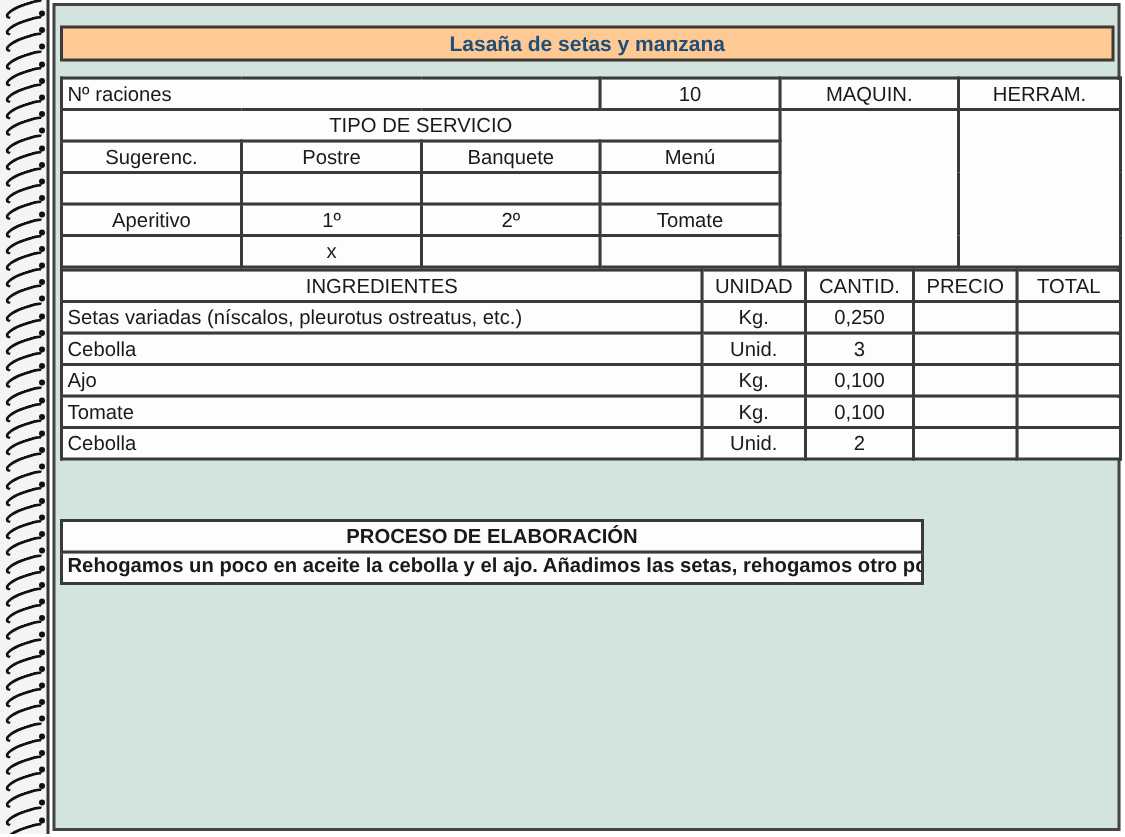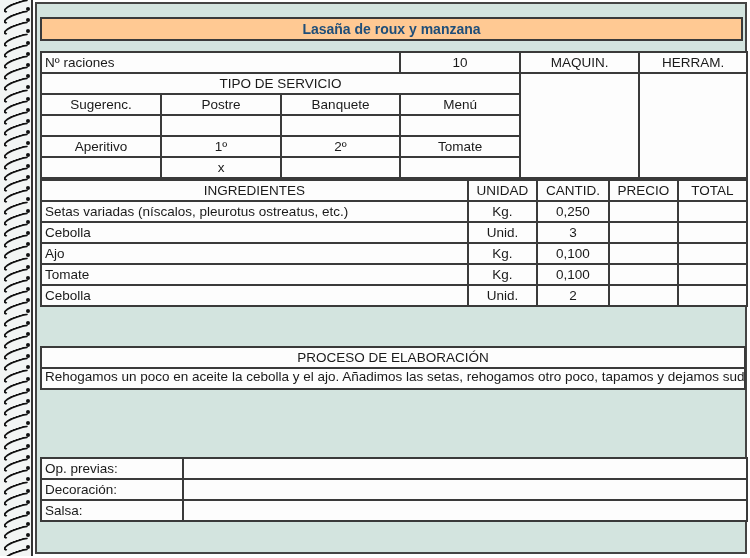--- a/index.html
+++ b/index.html
@@ -55,21 +55,21 @@
     overflow: hidden;
     background: #fdfdfd;
   }
   td.hd { background: #d3e4df; text-align: center; }
   td.c { text-align: center; }
   td.l { text-align: left; }
   td.lab { background: #d3e4df; }
 
   .top-table { left: 3px; top: 47px; width: 706px; }
   .ing-table { left: 3px; top: 175px; width: 706px; }
-  .proc-table { left: 3px; top: 342px; width: 706px; }
+  .proc-table { left: 3px; top: 342px; width: 576px; font-weight: bold; }
   .extra-table { left: 3px; top: 453px; width: 706px; }
 
   td.proc-text {
     white-space: normal;
     vertical-align: top;
     line-height: 16.3px;
     padding: 2px 3px 1px 3px;
     height: 90px;
   }
   td.tall { height: 105px; }
@@ -175,21 +175,21 @@
     <div class="coil" style="top: 528.4px;"></div>
     <div class="dot" style="top: 533.4px;"></div>
     <div class="coil" style="top: 539.6px;"></div>
     <div class="dot" style="top: 544.6px;"></div>
     <div class="coil" style="top: 550.8px;"></div>
     <div class="dot" style="top: 555.8px;"></div>
   </div>
 
 <div class="page">
 
-  <div class="title-bar">Lasaña de roux y manzana</div>
+  <div class="title-bar">Lasaña de setas y manzana</div>
 
   <table class="grid top-table">
     <colgroup>
       <col style="width:120px">
         <col style="width:120px">
         <col style="width:119px">
         <col style="width:120px">
         <col style="width:119px">
         <col style="width:108px">
     </colgroup>
@@ -290,34 +290,14 @@
     <tbody>
         <tr>
       <td class="hd">PROCESO DE ELABORACIÓN</td>
     </tr>
     <tr>
       <td class="proc-text">Rehogamos un poco en aceite la cebolla y el ajo. Añadimos las setas, rehogamos otro poco, tapamos y dejamos sudar,. Trituramos el tomate y pasamos por un chino, añadimos a las setas y dejamos reducir. Ligamos con un roux y bechamel. Montamos las obleas, relleno y 2 capas. La manzana se saltea y se mete entre las capas, laminada y salteada (o escaldada). Se termina al horno convección 15 minutos a 170º</td>
     </tr>
   </tbody>
     </table>
 
-  <table class="grid extra-table">
-    <colgroup>
-      <col style="width:142px">
-        <col style="width:564px">
-    </colgroup>
-    <tbody>
-        <tr>
-      <td class="lab l">Op. previas:</td>
-      <td class="l"></td>
-    </tr>
-    <tr>
-      <td class="lab l">Decoración:</td>
-      <td class="l"></td>
-    </tr>
-    <tr>
-      <td class="lab l">Salsa:</td>
-      <td class="l"></td>
-    </tr>
-  </tbody>
-    </table>
 
 </div>
 
 </body></html>

